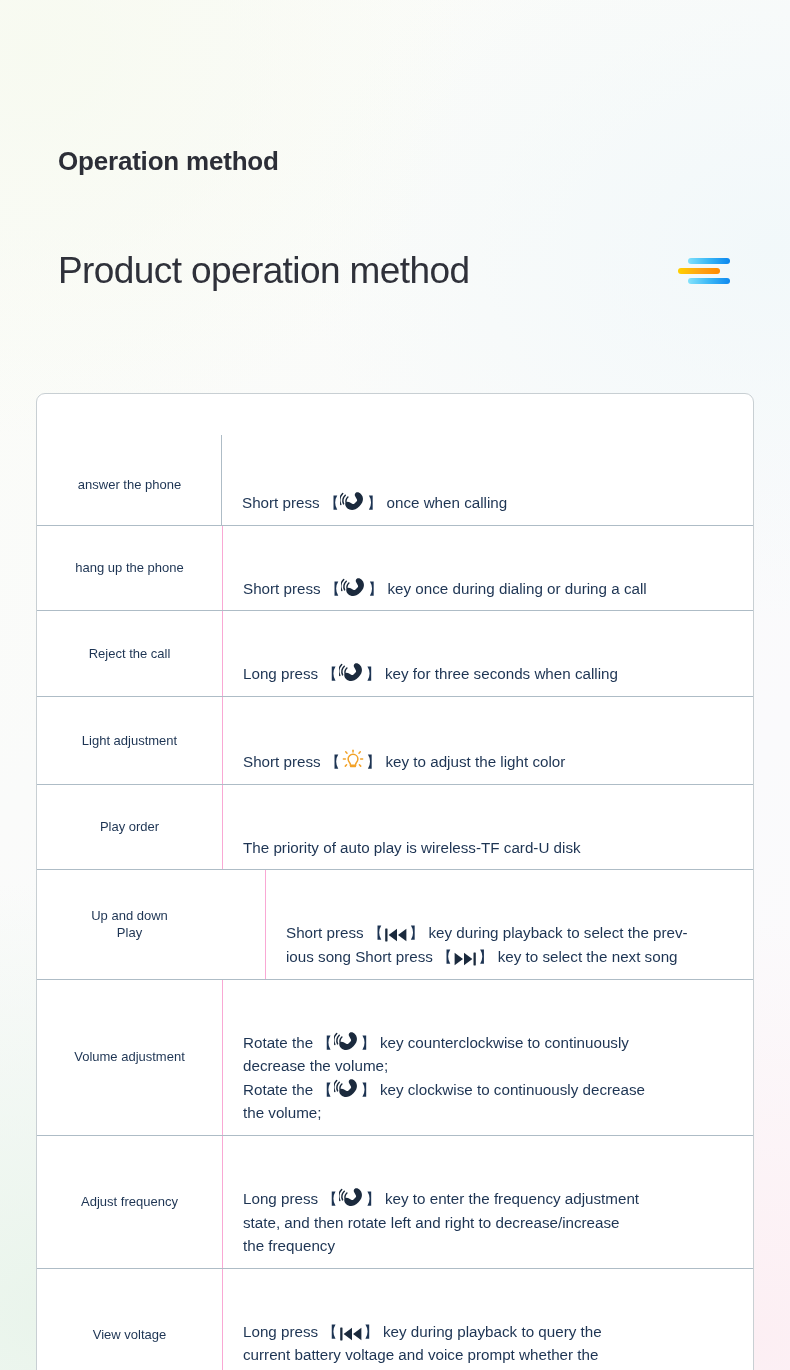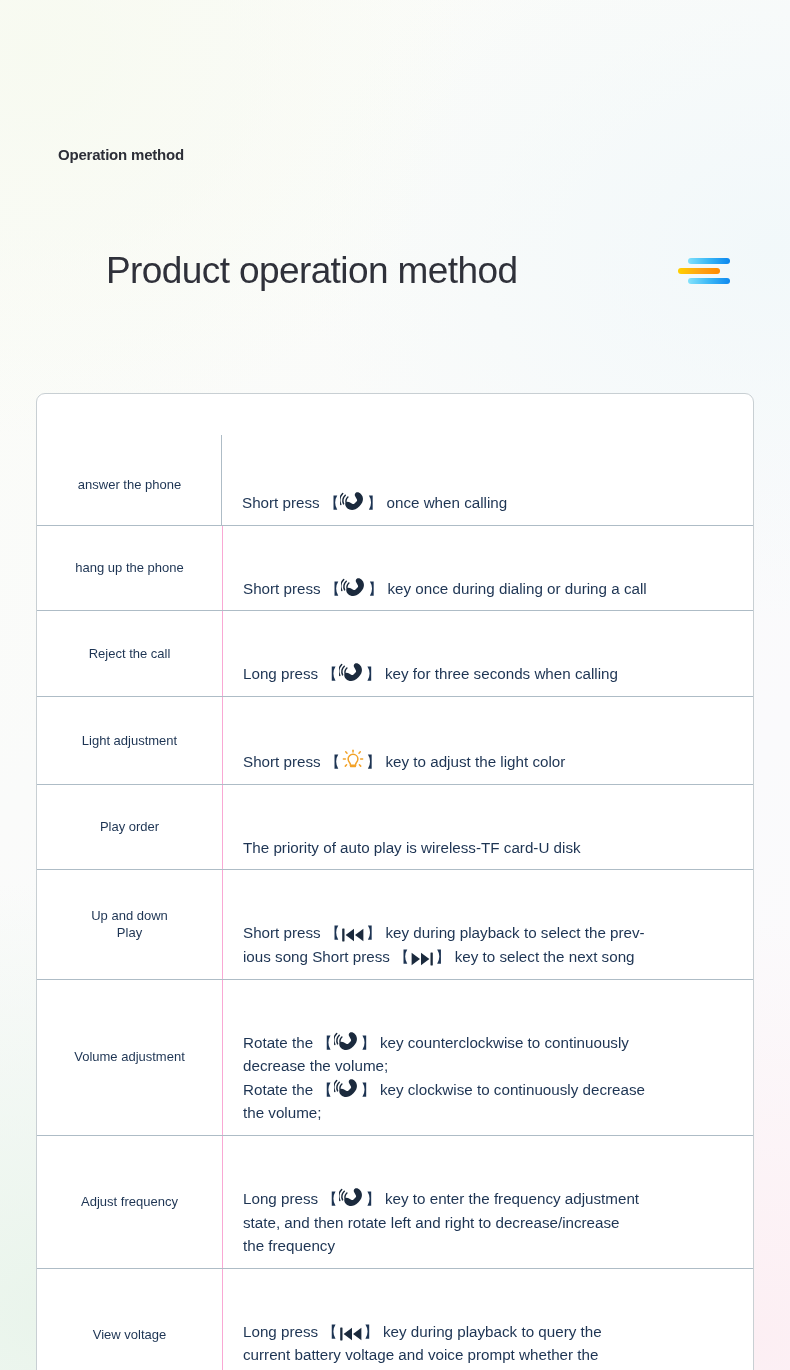--- a/index.html
+++ b/index.html
@@ -24,21 +24,21 @@
     position: relative;
     width: 790px;
     height: 1370px;
   }
 
   
   .eyebrow {
     position: absolute;
     left: 58px;
     top: 146px;
-    font-size: 15px;
+    font-size: 26px;
     font-weight: bold;
     letter-spacing: -0.2px;
     color: #2c2e37;
     white-space: nowrap;
   }
 
   .title-row {
     position: absolute;
     left: 58px;
     top: 243px;
@@ -48,21 +48,20 @@
     align-items: center;
     justify-content: space-between;
   }
   .main-title {
     font-size: 37px;
     font-weight: 400;
     letter-spacing: -0.6px;
     color: #2f313a;
     white-space: nowrap;
     line-height: 1.15;
-    margin-left: 48px;
   }
 
   
   .deco-mark {
     width: 52px;
     height: 30px;
     position: relative;
     flex: 0 0 auto;
     margin-right: 4px;
   }
@@ -161,21 +160,21 @@
   .ic {
     display: inline-block;
     vertical-align: -0.32em;
     margin: 0 1px;
   }
   .ic svg { display: block; }
 
   
   .h-first  { min-height: 98px; }
   .h-std    { min-height: 55px; }
-  .h-tall2  { min-height: 107px; }
+  .h-tall2  { min-height: 107px; gap: 43px; }
   .h-tall3  { min-height: 104px; }
   .h-tall4  { min-height: 85px; }
   .h-tall5  { min-height: 108px; }
 </style>
 </head>
 <body>
 
 <div class="page">
 
   <div class="eyebrow">Operation method</div>

